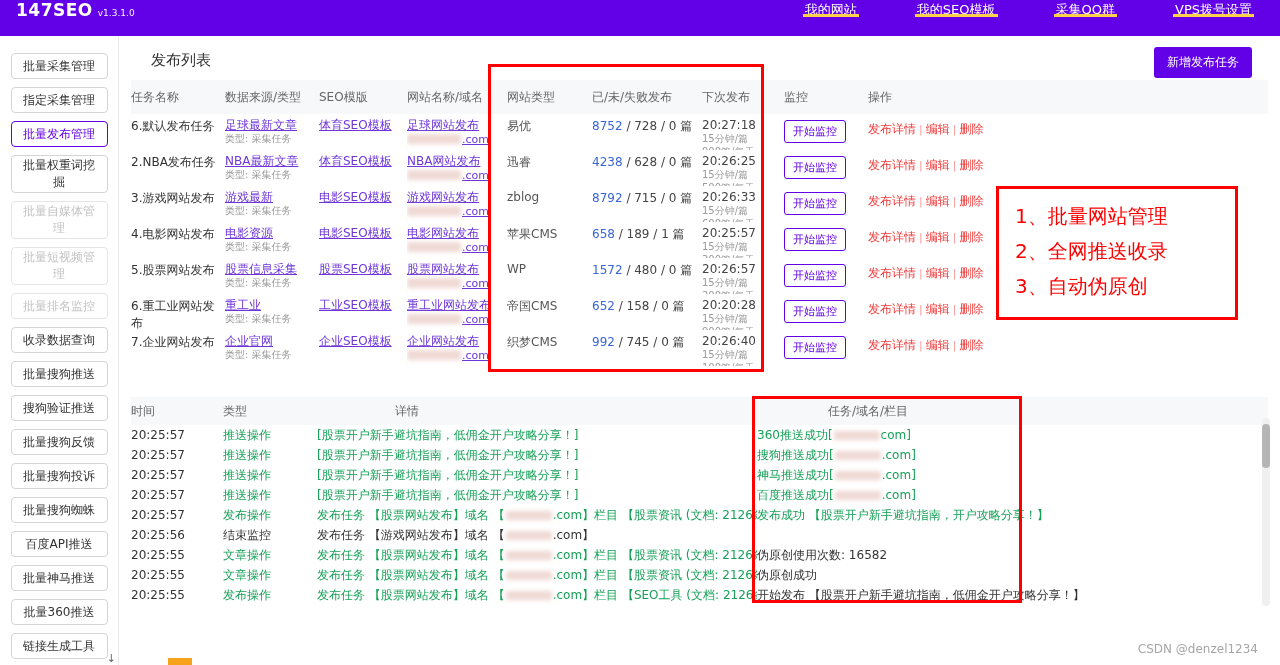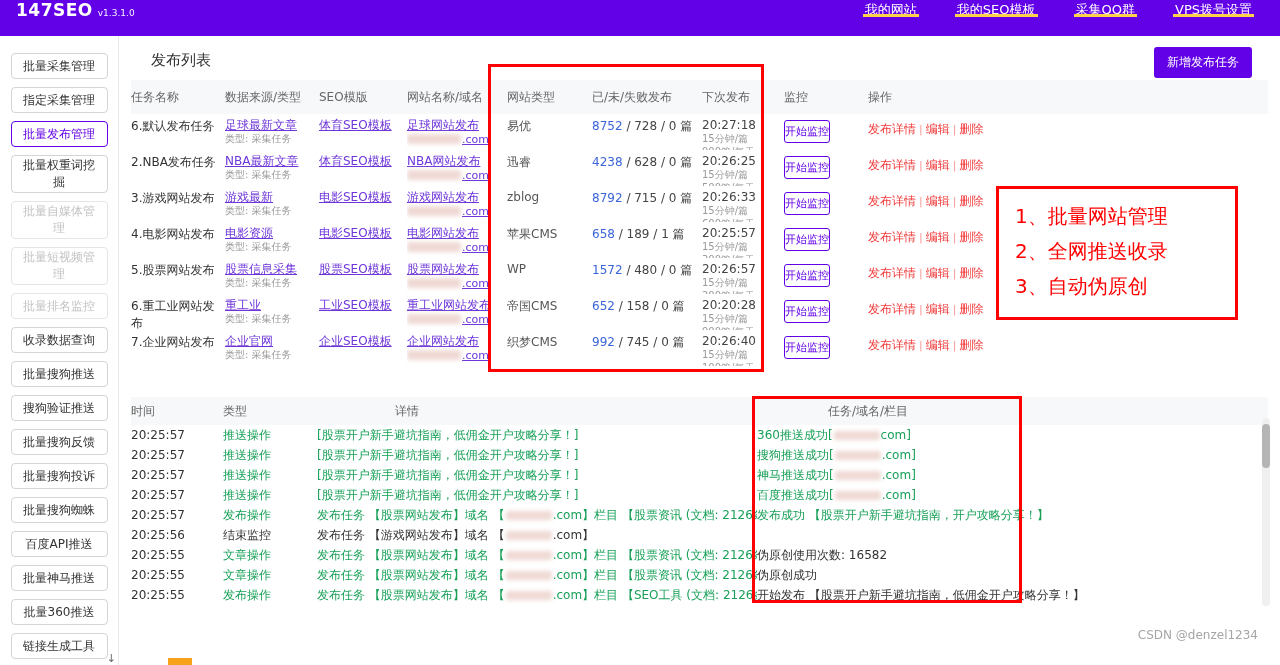--- a/index.html
+++ b/index.html
@@ -11,21 +11,21 @@
        font-family:"DejaVu Sans","Liberation Sans",sans-serif;}
   .page{position:relative;width:1280px;height:665px;overflow:hidden;background:#fff;}
 
   
   .topbar{position:absolute;left:0;top:0;width:100%;height:36px;background:var(--accent);
           display:flex;align-items:center;justify-content:space-between;
           padding:0 26px 16px 16px;box-sizing:border-box;z-index:5;}
   .brand{display:flex;align-items:baseline;gap:5px;color:#fff;}
   .brand .logo{font-size:17px;font-weight:bold;letter-spacing:.5px;}
   .brand .ver{font-size:9px;opacity:.95;}
-  .topnav{display:flex;gap:36px;height:100%;align-items:stretch;}
+  .topnav{display:flex;gap:56px;height:100%;align-items:stretch;}
   .navitem{color:#fff;font-size:13px;display:flex;align-items:center;position:relative;
            cursor:pointer;padding:0 2px;}
   .navitem::after{content:"";position:absolute;left:0;right:0;bottom:3px;height:3px;
                   background:var(--underline_yellow);}
 
   
   .sidebar{position:absolute;left:0;top:36px;width:119px;height:629px;background:#fff;
            border-right:1px solid #e8e8e8;box-sizing:border-box;padding-top:17px;
            display:flex;flex-direction:column;align-items:center;gap:8px;overflow:hidden;z-index:4;}
   .side-btn{width:97px;height:42px;flex:0 0 26px;border:1px solid #d4d4d4;border-radius:4px;
@@ -56,21 +56,21 @@
   .c8{width:84px;} .c9{width:131px;white-space:nowrap;}
   .plink{display:block;color:var(--link);font-size:12px;line-height:14px;
          text-decoration:underline;cursor:pointer;}
   .sub{font-size:10px;color:#9a9a9a;line-height:12px;margin-top:1px;}
   .domain-line{line-height:12px;white-space:nowrap;}
   .domain-line .plink{display:inline;font-size:11px;}
   .blur-domain{display:inline-block;width:54px;height:10px;border-radius:2px;background:#efd9d4;
                filter:blur(2px);vertical-align:middle;margin-right:1px;}
   .num-blue{color:var(--blue);}
   .monitor-btn{border:1px solid var(--accent);color:var(--accent);background:#fff;font-size:11px;
-               padding:3px 0;border-radius:3px;cursor:pointer;margin-top:2px;font-family:inherit;}
+               padding:3px 8px;border-radius:3px;cursor:pointer;margin-top:2px;font-family:inherit;}
   .rlink{color:var(--red);font-size:12px;text-decoration:none;cursor:pointer;}
   .sep{color:var(--red);opacity:.55;font-size:11px;margin:0 3px;}
 
   
   .ltable{margin:31px 12px 0;}
   .lhead{display:flex;background:#f7f8fa;height:28px;align-items:center;}
   .lhead .lcell{font-size:12px;color:#666;}
   .lrow{display:flex;height:20px;align-items:center;}
   .lcell{box-sizing:border-box;padding-right:8px;white-space:nowrap;overflow:hidden;font-size:12px;}
   .lc1{width:92px;color:#333;} .lc2{width:94px;} .lc3{width:440px;} .lc4{flex:1;}
@@ -86,21 +86,21 @@
   .hl-log{left:752px;top:396px;width:270px;height:207px;}
   .note-box{position:absolute;left:996px;top:186px;width:242px;height:134px;background:#fff;
             border:3px solid var(--highlight);box-sizing:border-box;z-index:9;padding:10px 0 0 16px;}
   .note-line{font-size:20px;color:var(--highlight);line-height:35px;white-space:nowrap;}
 
   .vscroll{position:absolute;left:1262px;top:418px;width:8px;height:188px;background:#f0f0f0;
            border-radius:4px;z-index:6;}
   .vscroll .thumb{position:absolute;top:6px;left:0;width:8px;height:44px;background:#b5b5b5;
                   border-radius:4px;cursor:pointer;}
   .chip{position:absolute;left:168px;top:658px;width:24px;height:7px;background:#f7a21b;z-index:7;}
-  .watermark{position:absolute;right:22px;bottom:23px;font-size:12px;color:#a6a6a6;z-index:6;}
+  .watermark{position:absolute;right:22px;bottom:9px;font-size:12px;color:#a6a6a6;z-index:6;}
 </style>
 </head>
 <body>
 
 <div class="page">
 
   <div class="topbar">
     <div class="brand">
       <span class="logo">147SEO</span>
       <span class="ver">v1.3.1.0</span>

